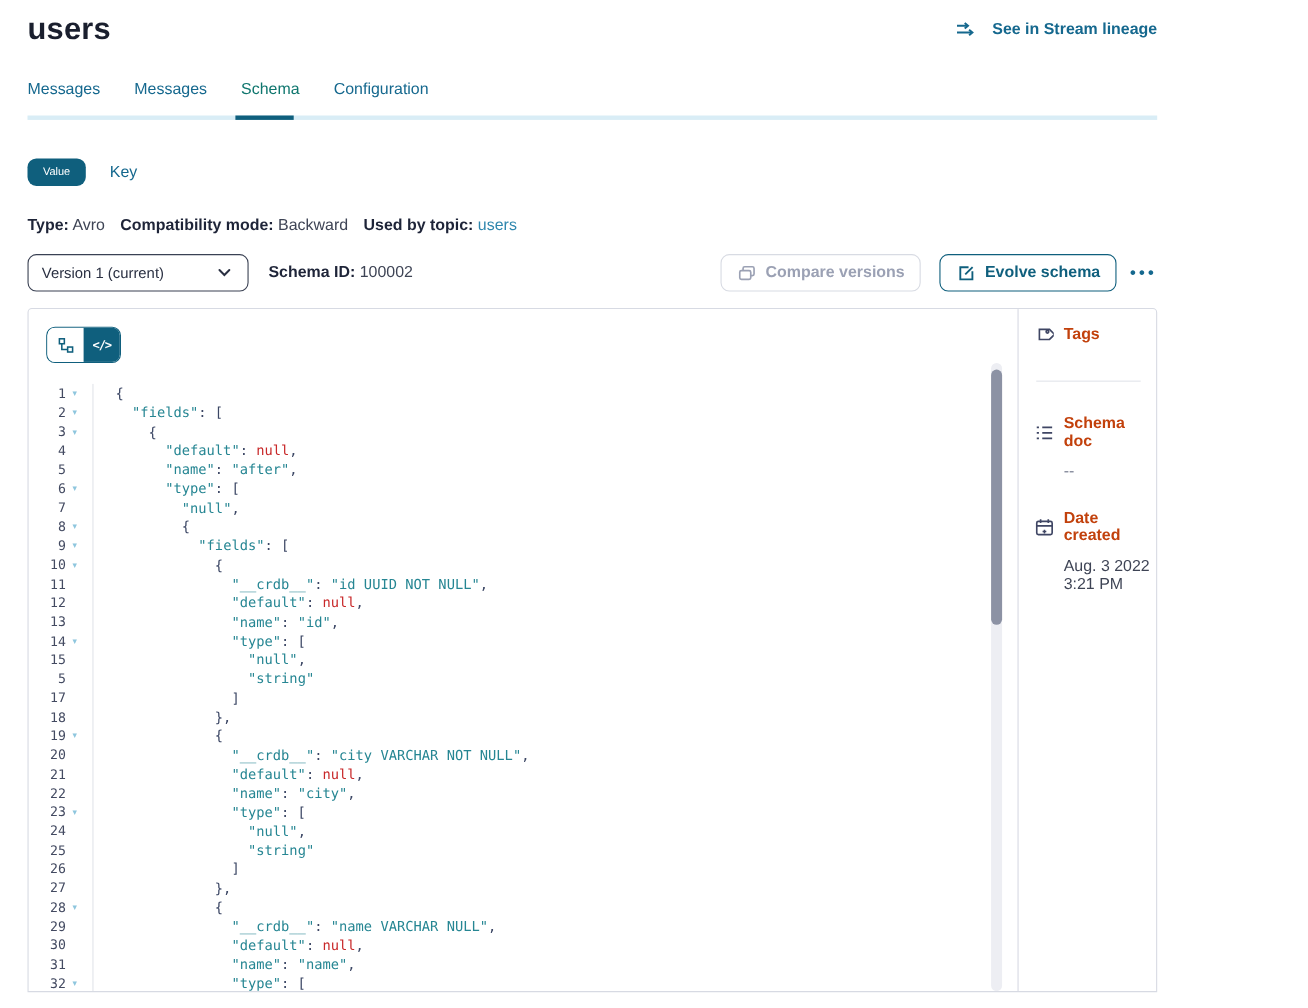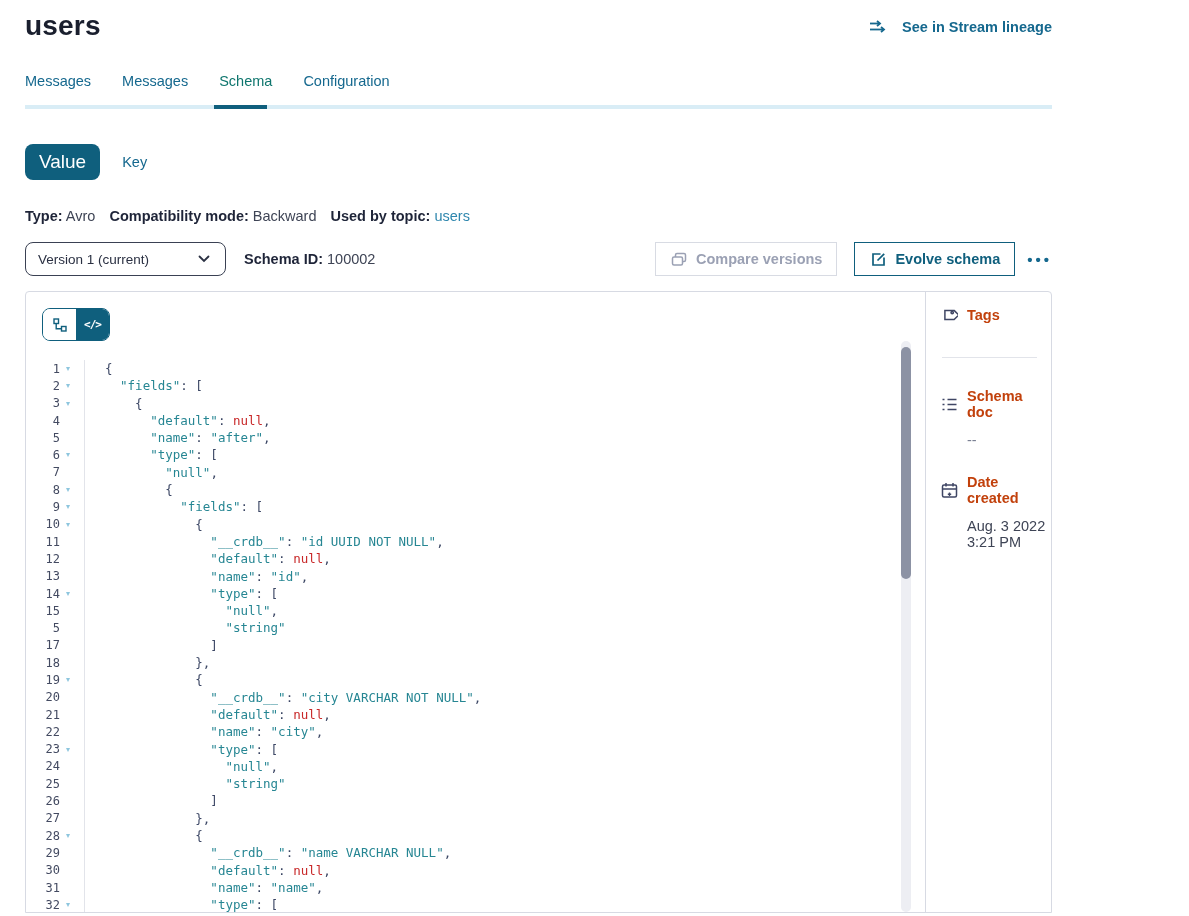--- a/index.html
+++ b/index.html
@@ -14,35 +14,35 @@
   
   .tabs{position:relative;margin-top:31px;}
   .tab-row{display:flex;gap:31px;}
   .tab{font-size:14.5px;padding-bottom:16px;color:#15688E;cursor:pointer;}
   .tab.active{color:#0f766e;font-weight:500;}
   .tab-track{position:relative;height:4px;background:#D9EDF6;}
   .tab-indicator{position:absolute;top:0;height:4px;background:#0F5F7D;}
 
   
   .toggle-row{display:flex;align-items:center;margin-top:35px;gap:22px;}
-  .toggle-btn{background:#0F5F7D;color:#fff;font-size:19px;border-radius:8px;padding:7px 14px;cursor:pointer;}
+  .toggle-btn{background:#0F5F7D;color:#fff;font-size:10px;border-radius:8px;padding:7px 14px;cursor:pointer;}
   .toggle-link{color:#15688E;font-size:14.5px;cursor:pointer;}
 
   
   .meta-row{margin-top:28px;font-size:14.5px;color:#3E4455;display:flex;gap:14px;}
   .meta-item b{color:#1E2438;font-weight:700;}
   .topic-link{color:#2F87AE;cursor:pointer;}
 
   
   .version-row{margin-top:18px;display:flex;align-items:center;}
   .version-select{display:flex;align-items:center;justify-content:space-between;width:175px;border:1px solid #3A4153;border-radius:8px;padding:7px 12px;font-size:13.5px;color:#2A3042;cursor:pointer;background:#fff;}
   .schema-id{margin-left:18px;font-size:14.5px;}
   .schema-id b{color:#1E2438;}
   .spacer{flex:1;}
-  .btn{display:flex;align-items:center;gap:8px;border-radius:0;padding:7px 14px;font-size:14.5px;font-weight:700;background:#fff;cursor:pointer;}
+  .btn{display:flex;align-items:center;gap:8px;border-radius:8px;padding:7px 14px;font-size:14.5px;font-weight:700;background:#fff;cursor:pointer;}
   .btn-disabled{border:1px solid #D8DBE3;color:#9BA1B4;}
   .btn-primary-outline{border:1px solid #0F5F7D;color:#0F5F7D;margin-left:17px;}
   .overflow-dots{color:#15688E;font-size:15px;font-weight:700;letter-spacing:3px;margin-left:12px;cursor:pointer;white-space:nowrap;}
 
   
   .panel{margin-top:15px;margin-left:25px;margin-right:29px;border:1px solid #D7DAE3;border-radius:4px 4px 0 0;height:620px;display:flex;position:relative;background:#fff;}
   .code-pane{width:900px;position:relative;border-right:1px solid #D7DAE3;box-sizing:border-box;}
   .seg-control{display:inline-flex;border:1px solid #0F5F7D;border-radius:8px;overflow:hidden;margin:16px 0 0 16px;}
   .seg{width:33px;height:31px;display:flex;align-items:center;justify-content:center;cursor:pointer;background:#fff;}
   .seg.selected{background:#0F5F7D;}

